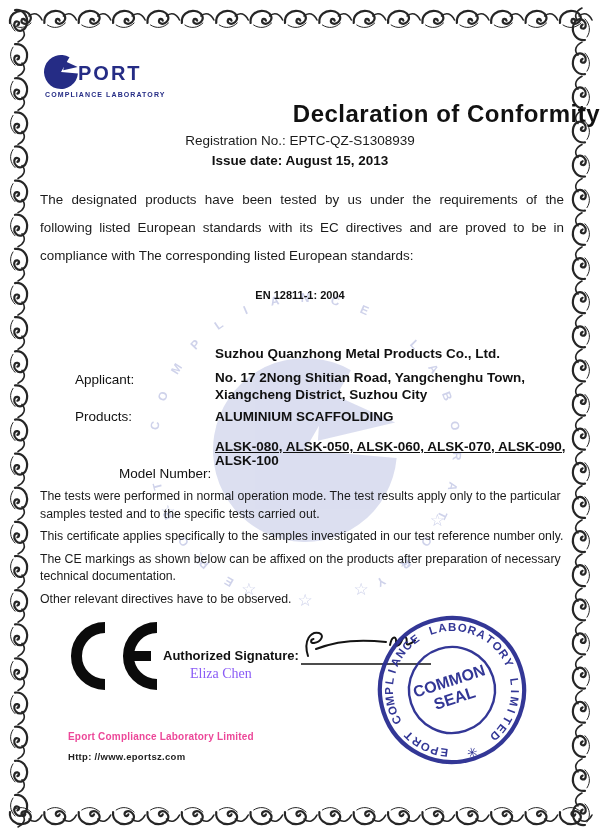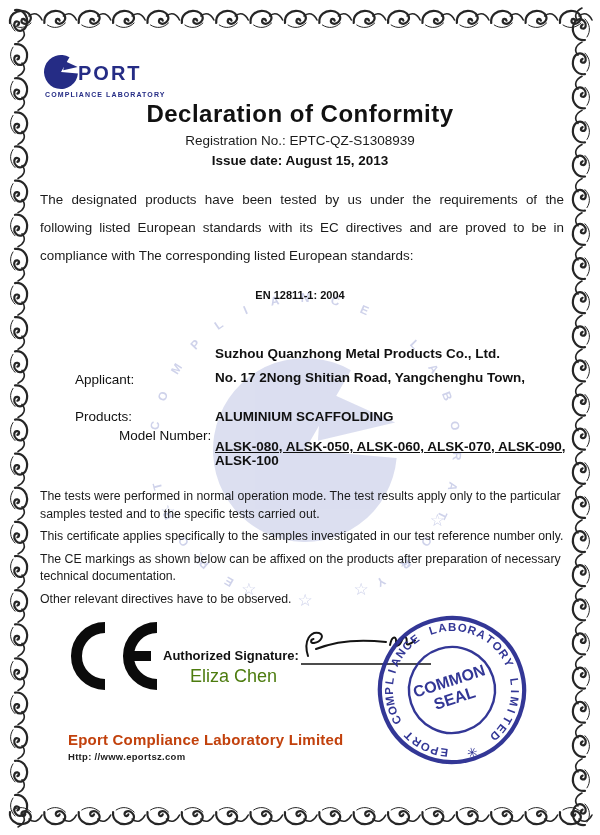--- a/index.html
+++ b/index.html
@@ -5,40 +5,40 @@
   * { margin:0; padding:0; box-sizing:border-box; }
   html,body { background:#888; }
   .page {
     position:relative; width:600px; height:835px; margin:0 auto;
     background:#ffffff; overflow:hidden;
     font-family:"Liberation Sans", sans-serif; color:#1c1c1c;
   }
   .abs { position:absolute; }
   #border-svg, #wm-svg { position:absolute; left:0; top:0; pointer-events:none; }
   .title {
-    left:0; top:100px; width:100%; text-align:center;
+    left:0; top:100px; width:100%; text-align:right;
     font-size:24px; font-weight:bold; letter-spacing:0.5px; color:#111;
   }
   .reg-line  { left:0; top:133px; width:100%; text-align:center; font-size:13.5px; color:#1b1b1b; }
   .issue-line{ left:0; top:153px; width:100%; text-align:center; font-size:13.5px; font-weight:bold; color:#111; }
   .intro {
     left:40px; top:186px; width:524px;
     font-size:13.4px; line-height:28px; color:#1b1b1b; text-align:justify;
   }
   .standard { left:0; top:289px; width:100%; text-align:center; font-size:11px; font-weight:bold; color:#111; }
   .fld-label { position:absolute; left:75px; font-size:13.5px; font-weight:normal; color:#111; }
   .fld-value { position:absolute; left:215px; width:352px; font-size:13.5px; font-weight:bold; color:#111; line-height:16.5px; }
   .notes {
     left:40px; top:488px; width:524px;
     font-size:12.3px; line-height:17.5px; color:#1b1b1b;
   }
   .notes p { margin-bottom:5px; }
   .sig-label { left:163px; top:648px; font-size:13px; font-weight:bold; color:#111; }
-  .sig-name  { left:190px; top:666px; font-size:18px; color:#4d7c0f; }
-  .footer-company { left:68px; top:731px; font-size:15px; font-weight:bold; color:#c2410c; letter-spacing:0.2px; }
+  .sig-name  { left:190px; top:666px; font-size:14px; color:#8b5cf6;font-family:Liberation Serif, serif; }
+  .footer-company { left:68px; top:731px; font-size:10px; font-weight:bold; color:#ec4899; letter-spacing:0.2px; }
   .footer-url     { left:68px; top:751px; font-size:9.5px; font-weight:600; color:#222; letter-spacing:0.3px; }
   .logo-wrap { left:42px; top:42px; width:130px; height:62px; }
   .ce-wrap   { left:58px; top:614px; }
   .sig-svg   { left:300px; top:626px; }
   .seal-wrap { left:362px; top:600px; opacity:0.96; }
 </style>
 </head>
 <body>
 
 <div class="page">
@@ -593,23 +593,24 @@
   <div class="abs reg-line">Registration No.: EPTC-QZ-S1308939</div>
   <div class="abs issue-line">Issue date: August 15, 2013</div>
 
   <div class="abs intro">The designated products have been tested by us under the requirements of the following listed European standards with its EC directives and are proved to be in compliance with The corresponding listed European standards:</div>
 
   <div class="abs standard">EN 12811-1: 2004</div>
 
   <div class="fld-value" style="top:346px;">Suzhou Quanzhong Metal Products Co., Ltd.</div>
   <div class="fld-label" style="top:372px;">Applicant:</div>
   <div class="fld-value" style="top:370px;">No. 17 2Nong Shitian Road, Yangchenghu Town,</div>
+  <div class="fld-value" style="top:387px;">Xiangcheng District, Suzhou City</div>
   <div class="fld-label" style="top:409px;">Products:</div>
   <div class="fld-value" style="top:409px;">ALUMINIUM SCAFFOLDING</div>
-  <div class="fld-label" style="top:428px;padding-left:44px;">Model Number:</div>
+  <div class="fld-label" style="top:466px;padding-left:44px;">Model Number:</div>
   <div class="fld-value" style="top:439px;text-decoration:underline;">ALSK-080, ALSK-050, ALSK-060, ALSK-070, ALSK-090,</div>
   <div class="fld-value" style="top:453px;">ALSK-100</div>
 
   <div class="abs notes">
     <p>The tests were performed in normal operation mode. The test results apply only to the particular samples tested and to the specific tests carried out.</p>
     <p>This certificate applies specifically to the samples investigated in our test reference number only.</p>
     <p>The CE markings as shown below can be affixed on the products after preparation of necessary technical documentation.</p>
     <p>Other relevant directives have to be observed.</p>
   </div>
 

